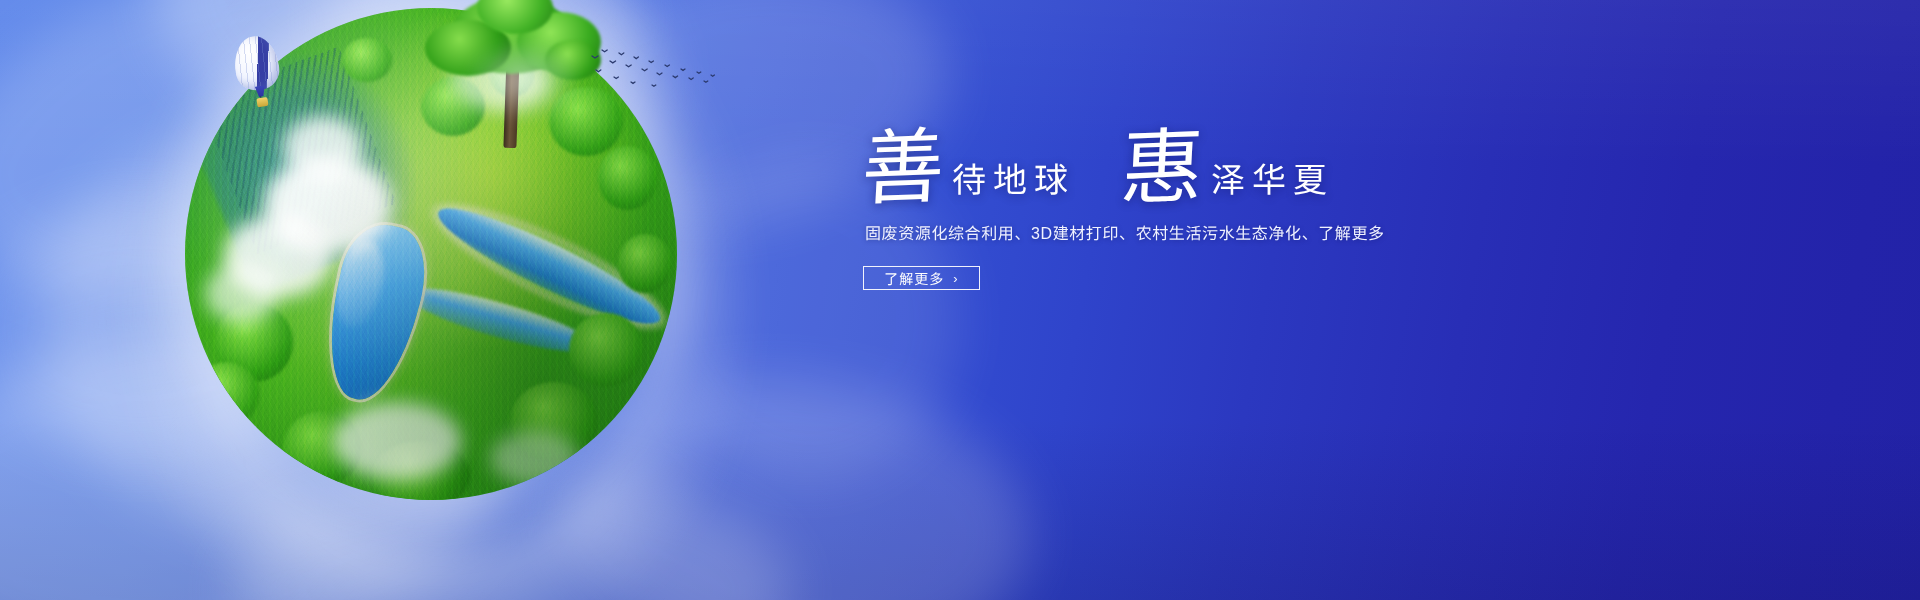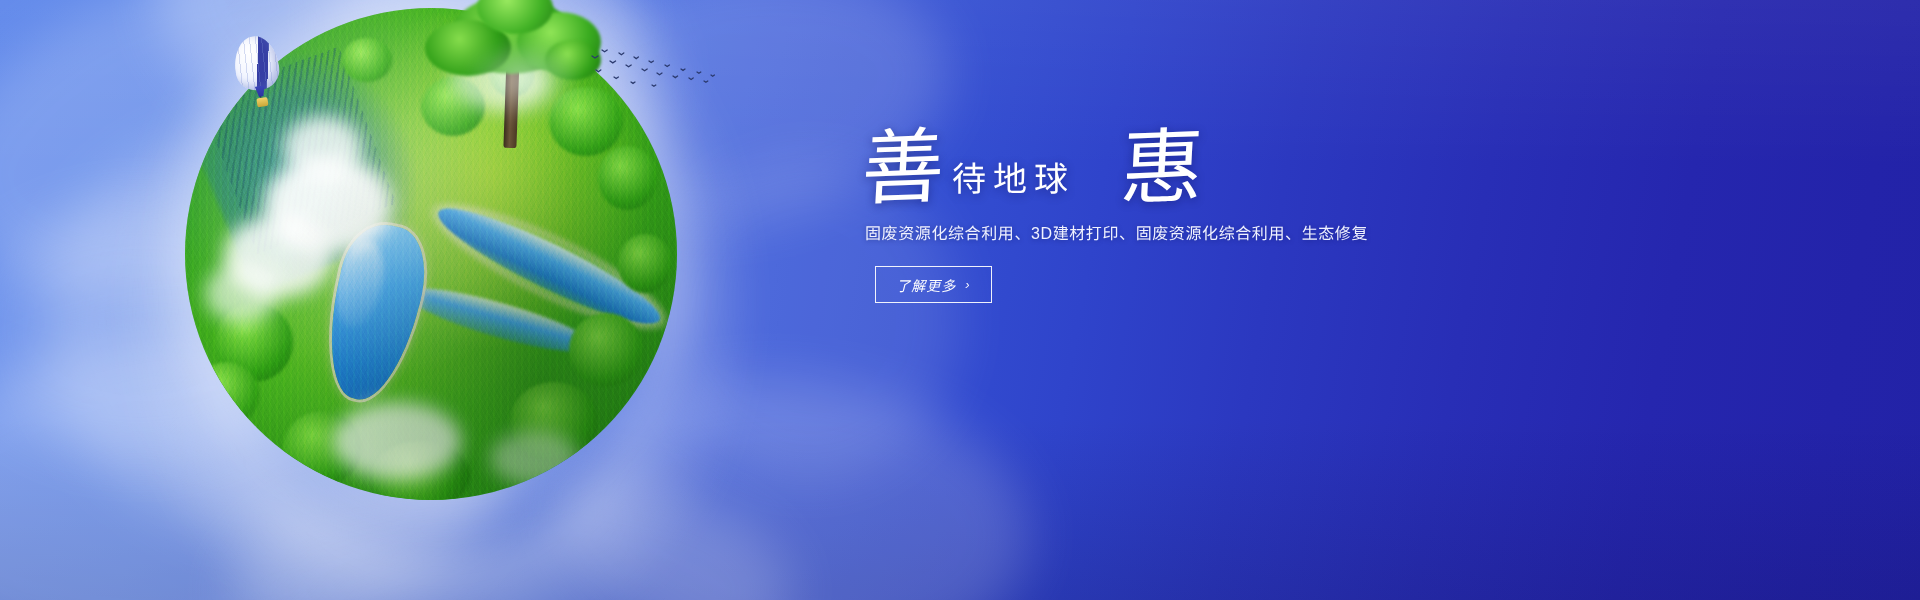--- a/index.html
+++ b/index.html
@@ -260,21 +260,21 @@
     font-family:"Liberation Serif","DejaVu Serif",serif;
     font-size:82px;
     line-height:.92;
     font-weight:400;
     letter-spacing:0;
     transform:skewX(-5deg) rotate(-2deg);
     display:inline-block;
     padding-right:4px;
   }
   .sub-chars{
-    font-family:Liberation Serif, serif;
+    font-family:Liberation Sans, sans-serif;
     font-size:34px;
     line-height:1;
     letter-spacing:7px;
     padding-bottom:9px;
     padding-left:4px;
     text-align:right;
   }
   .gap{width:46px; display:inline-block;}
 
   .tagline{
@@ -289,36 +289,35 @@
   .desc{
     font-size:16px;
     letter-spacing:.6px;
     margin:14px 0 0 3px;
     white-space:nowrap;
     color:#f0f2ff;
     text-shadow:0 1px 5px rgba(10,14,80,.4);
   }
 
   .cta{
-    margin:22px 0 0 13px;
+    margin:22px 0 0 1px;
     display:inline-flex;
     align-items:center;
     justify-content:center;
     gap:9px;
     width:117px;
-    height:37px;
+    height:24px;
     border:1px solid rgba(255,255,255,.92);
     background:transparent;
     color:#fff;
     font-size:14px;
     letter-spacing:1px;
     font-family:"Liberation Sans","DejaVu Sans",sans-serif;
     cursor:pointer;
     padding:0 10px;
-    font-style:italic;
   }
   .cta .chev{font-size:13px; line-height:1; opacity:.95;}
 </style>
 </head>
 <body>
 
 <div class="stage">
 
   <div class="sky"></div>
   <div class="sky-shade"></div>
@@ -424,24 +423,25 @@
     </svg>
   </div>
 
   <div class="content">
 
     <div class="headline">
       <span class="calli">善</span>
       <span class="sub-chars">待地球</span>
       <span class="gap"></span>
       <span class="calli">惠</span>
+      <span class="sub-chars">泽华夏</span>
     </div>
 
 
-    <div class="desc">固废资源化综合利用、3D建材打印、固废资源化综合利用、生态修复</div>
+    <div class="desc">固废资源化综合利用、3D建材打印、农村生活污水生态净化、了解更多</div>
 
     <button class="cta">
       <span>了解更多</span>
       <span class="chev">›</span>
     </button>
 
   </div>
 </div>
 
 </body></html>

